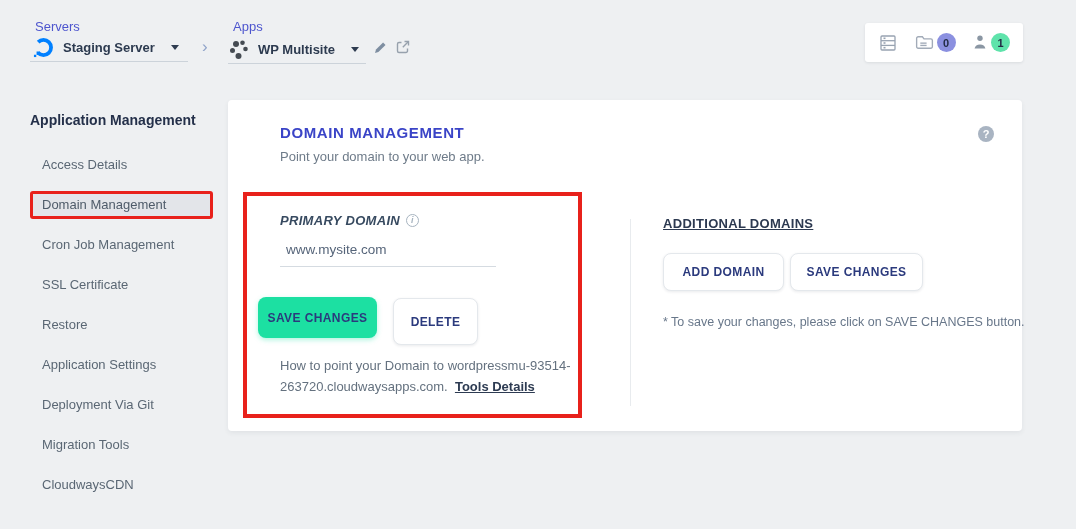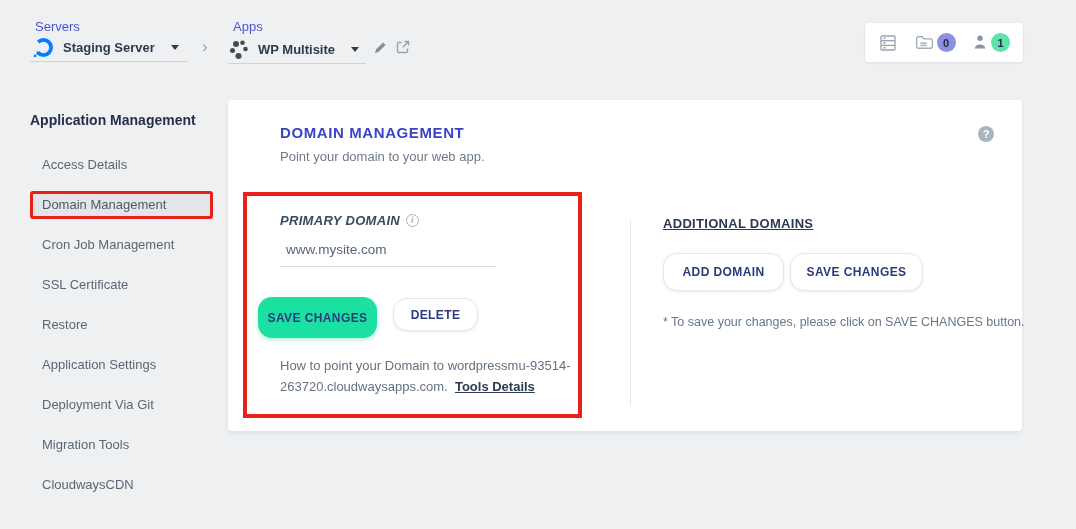--- a/index.html
+++ b/index.html
@@ -43,21 +43,21 @@
   .red-box { border:4px solid #e8211b; pointer-events:none; z-index:6; }
 
   .field-label { font-size:13px; font-weight:bold; color:#374a60; letter-spacing:.3px;
     display:flex; align-items:center; gap:6px; }
   .info-icon { width:13px; height:13px; border:1px solid #a7b4c0; color:#a7b4c0; border-radius:50%;
     font-size:9px; line-height:11px; text-align:center; font-weight:bold; cursor:pointer; }
   .domain-input { left:52px; top:138px; width:216px; border:none; border-bottom:1px solid #d5dbe1;
     font-family:"Liberation Sans", sans-serif; font-size:13.5px; color:#56657a;
     padding:4px 2px 9px 6px; background:transparent; outline:none; }
 
-  .btn { border:none; border-radius:14px; font-family:"Liberation Sans", sans-serif; font-size:12px;
+  .btn { border:none; border-radius:8px; font-family:"Liberation Sans", sans-serif; font-size:12px;
     font-weight:bold; letter-spacing:.4px; color:#2b3a7d; cursor:pointer; }
   .btn-green { background:#1ce0a2; box-shadow:0 2px 5px rgba(28,224,162,.35); }
   .btn-white { background:#fff; border:1px solid #e4e8ec; box-shadow:0 1px 3px rgba(40,50,70,.10); }
 
   .help-text { left:52px; top:256px; width:310px; font-size:13px; color:#64717f; line-height:1.6; }
   .more-link { color:#2d3b52; font-weight:bold; text-decoration:underline; cursor:pointer; }
 
   .v-divider { left:402px; top:119px; width:1px; height:187px; background:#e8ebee; }
   .section-label { font-size:13px; font-weight:bold; color:#2c3950; letter-spacing:.3px;text-decoration:underline; }
   .note { font-size:12.5px; color:#68778a; white-space:nowrap; }
@@ -170,21 +170,21 @@
 
     <div class="abs field-label" style="left:52px; top:113px;font-style:italic;">
       <span>PRIMARY DOMAIN</span>
       <span class="info-icon">i</span>
     </div>
 
     <input class="abs domain-input" type="text" value="www.mysite.com" style="">
 
     <button class="abs btn btn-green" style="left:30px; top:197px; width:119px; height:41px;">SAVE CHANGES</button>
 
-    <button class="abs btn btn-white" style="left:165px; top:198px; width:85px; height:33px;">DELETE</button>
+    <button class="abs btn btn-white" style="left:165px; top:198px; width:85px; height:47px;">DELETE</button>
 
     <p class="abs help-text"><span>How to point your Domain to wordpressmu-93514-263720.cloudwaysapps.com.</span>&nbsp; <a class="more-link">Tools Details</a></p>
 
     <div class="abs v-divider"></div>
 
     <div class="abs section-label" style="left:435px; top:116px;">ADDITIONAL DOMAINS</div>
 
     <button class="abs btn btn-white" style="left:435px; top:153px; width:121px; height:38px;">ADD DOMAIN</button>
 
     <button class="abs btn btn-white" style="left:562px; top:153px; width:133px; height:38px;">SAVE CHANGES</button>

